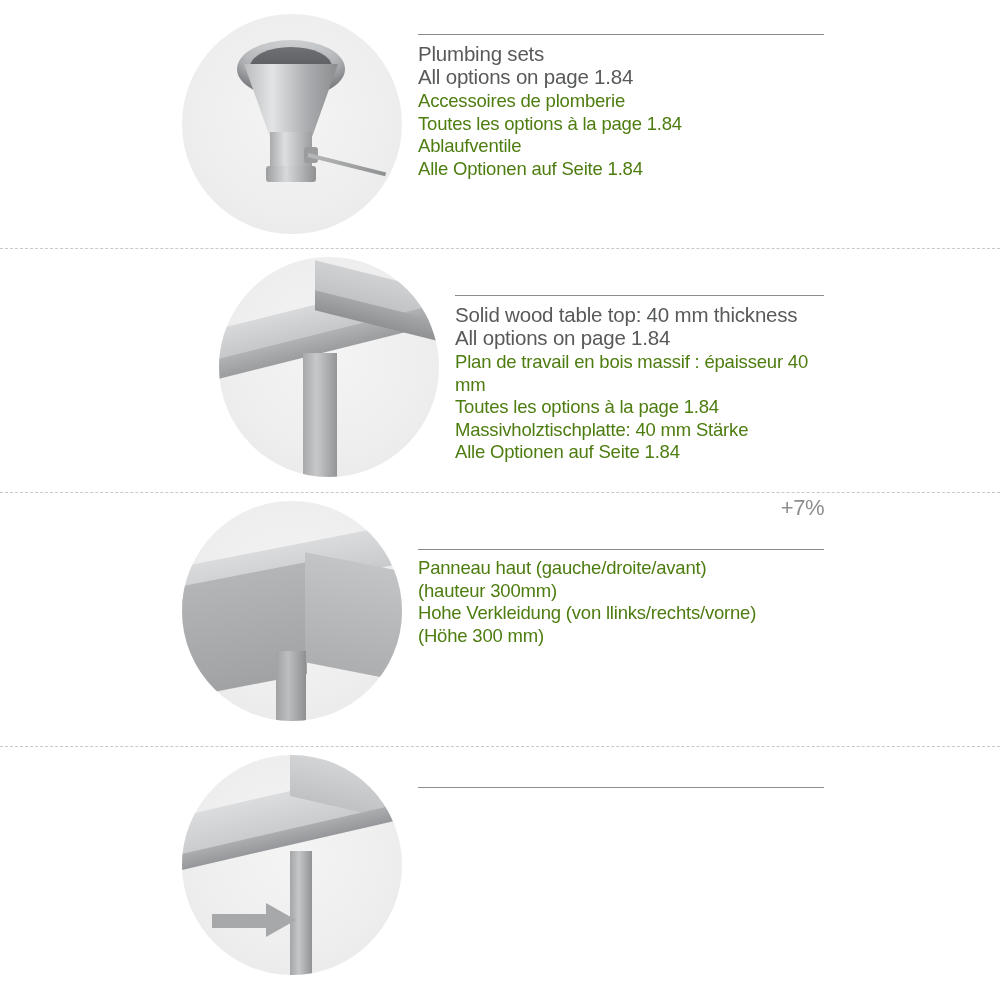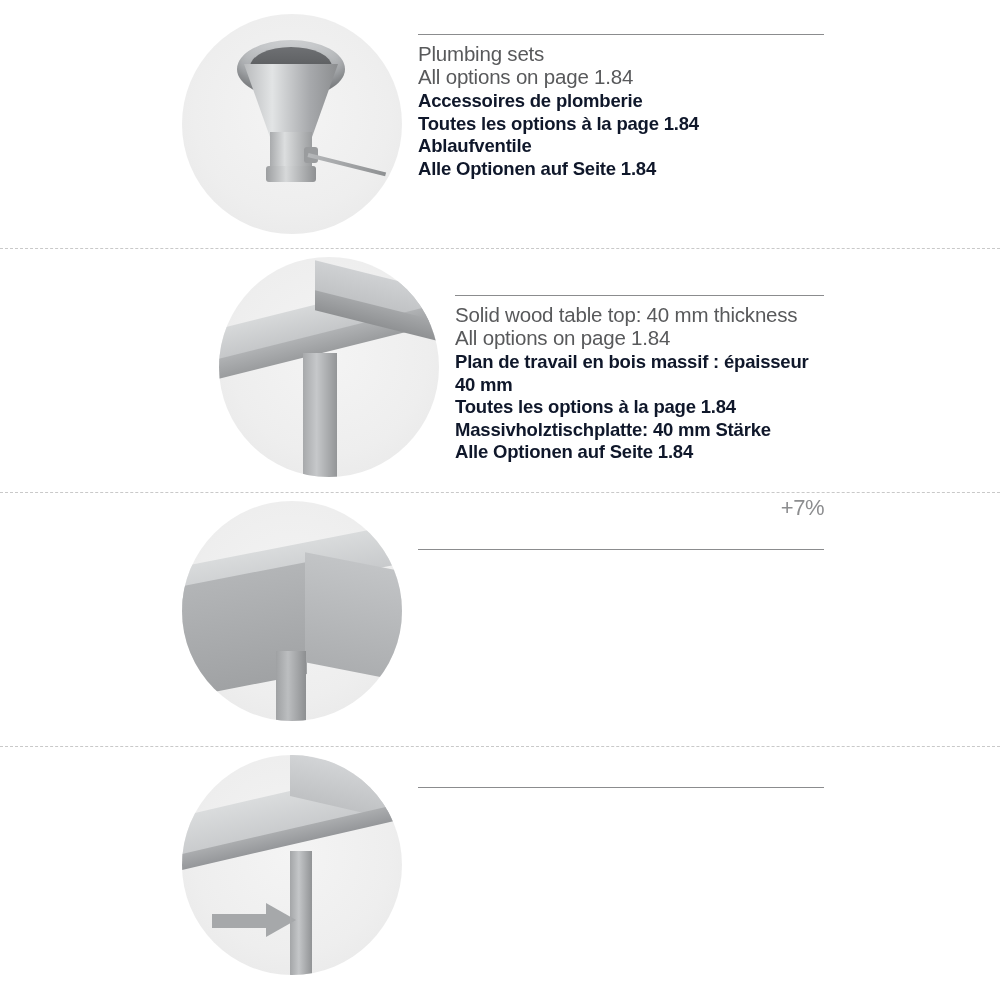--- a/index.html
+++ b/index.html
@@ -69,25 +69,25 @@
     font-size: 20.5px;
     line-height: 23px;
     color: #58595b;
     letter-spacing: -0.2px;
     white-space: pre-line;
     font-weight: 400;
   }
   .subtitle {
     font-size: 18.5px;
     line-height: 22.5px;
-    color: #0f172a;
+    color: #4d7c0f;
     letter-spacing: -0.2px;
     white-space: pre-line;
     margin-top: 2px;
-    font-weight: 700;
+    font-weight: 400;
   }
   .badge {
     position: absolute;
     right: 176px;
     top: 2px;
     font-size: 22px;
     color: #8c8d8f;
     letter-spacing: -0.5px;
   }
   .row-3 .text-col { padding-top: 56px; }
@@ -323,20 +323,24 @@
           <div class="t3-top"></div>
           <div class="t3-face"></div>
           <div class="t3-face2"></div>
           <div class="t3-leg"></div>
         </div>
       </div>
     </div>
     <div class="text-col">
       <div class="badge">+7%</div>
       <div class="rule"></div>
+      <div class="subtitle">Panneau haut (gauche/droite/avant)
+(hauteur 300mm)
+Hohe Verkleidung (von llinks/rechts/vorne)
+(Höhe 300 mm)</div>
     </div>
   </div>
 
   <div class="row row-4">
     <div class="thumb-col">
       <div class="thumb">
         <div class="art">
           <div class="t4-top"></div>
           <div class="t4-top2"></div>
           <div class="t4-edge"></div>

